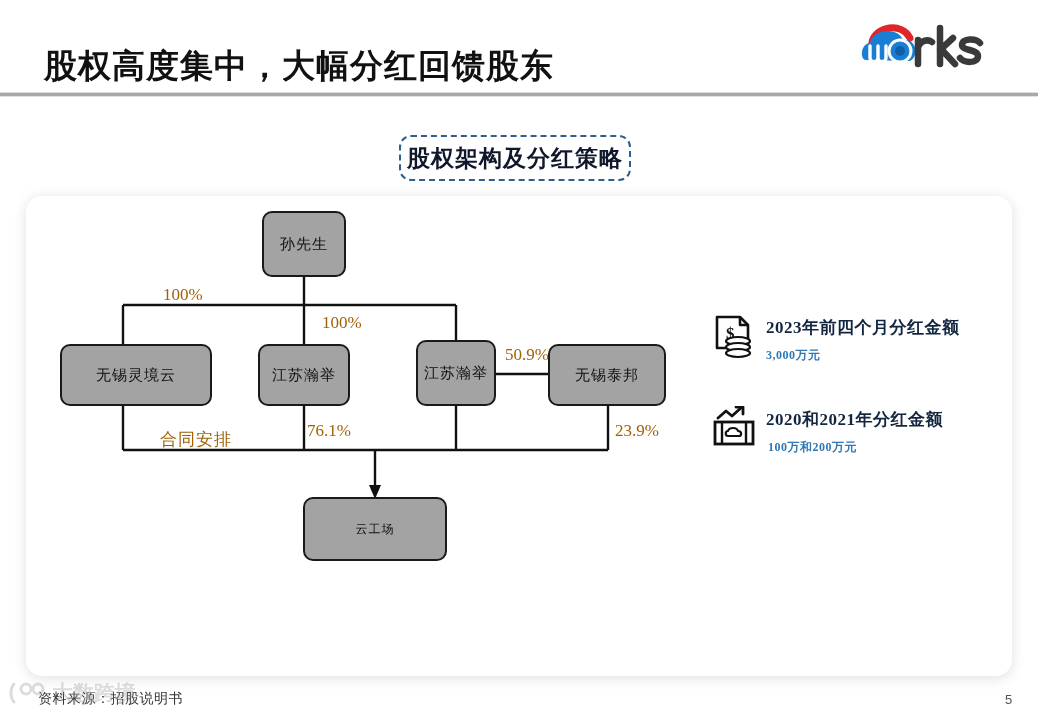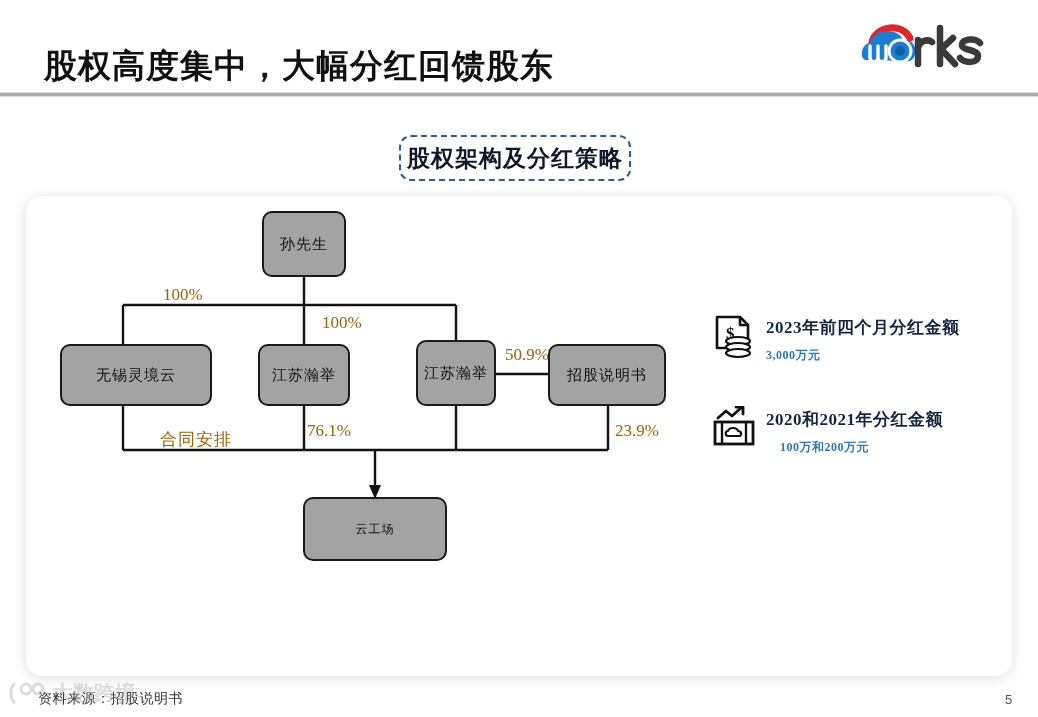--- a/index.html
+++ b/index.html
@@ -150,21 +150,21 @@
   }
   .anno-value {
     font-size: 12px;
     font-weight: bold;
     color: #2f78b5;
     margin-top: 8px;
     letter-spacing: 0.5px;
     white-space: nowrap;
     font-family: "Liberation Serif", "DejaVu Serif", serif;
   }
-  .anno.a2 .anno-value { margin-left: 14px; }
+  .anno.a2 .anno-value { margin-left: 2px; }
 
   
   .note {
     position: absolute;
     left: 60px;
     top: 589px;
     width: 900px;
     height: 70px;
     background: #e9e9e9;
     box-sizing: border-box;
@@ -260,21 +260,21 @@
         <line x1="375" y1="450" x2="375" y2="492"></line>
       </g>
       <polygon points="375,499 369,485 381,485" fill="#111111"></polygon>
     </svg>
   </div>
 
   <div class="node root">孙先生</div>
   <div class="node n1">无锡灵境云</div>
   <div class="node n2">江苏瀚举</div>
   <div class="node n3">江苏瀚举</div>
-  <div class="node n4">招股说明书</div>
+  <div class="node n4">无锡泰邦</div>
   <div class="node leaf">云工场</div>
 
   <div class="edge-label lbl-100a">100%</div>
   <div class="edge-label lbl-100b">100%</div>
   <div class="edge-label lbl-509">50.9%</div>
   <div class="edge-label lbl-761">76.1%</div>
   <div class="edge-label lbl-239">23.9%</div>
   <div class="edge-label lbl-ht">合同安排</div>
 
   <div class="anno a1">

